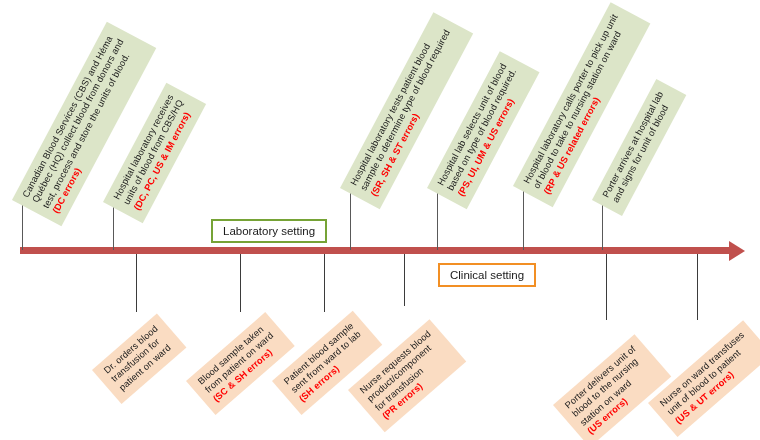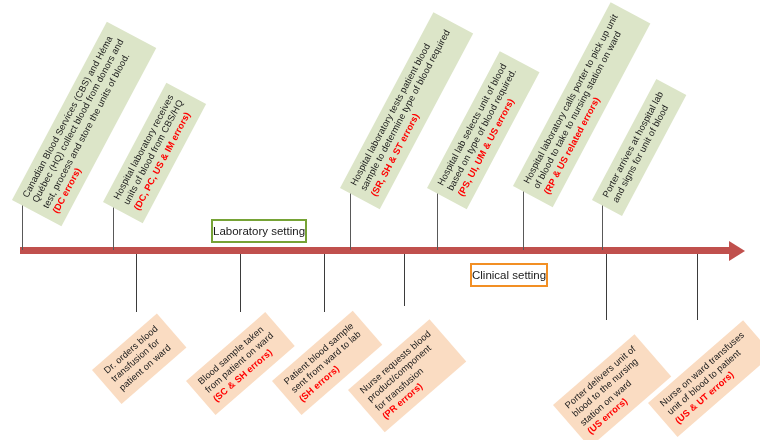--- a/index.html
+++ b/index.html
@@ -70,25 +70,25 @@
   }
 
   
   .setting-box {
     position: absolute;
     box-sizing: border-box;
     background: #ffffff;
     font-size: 11.5px;
     color: #1a1a1a;
     text-align: right;
-    padding: 4px 0;
+    padding: 4px 10px;
     white-space: nowrap;
   }
   .setting-box.lab { border: 2px solid #76A336; }
-  .setting-box.clin { border: 2px solid #F28F24; margin-left: 32px; }
+  .setting-box.clin { border: 2px solid #F28F24; }
 </style>
 </head>
 <body>
 
 <div id="canvas">
 
   <div class="axis-bar" style="left:20px; top:247px; width:710px;"></div>
   <div class="axis-head" style="left:729px; top:240.5px;"></div>
 
   <div class="leader top" style="left:22px;  top:200px; height:50px;"></div>

